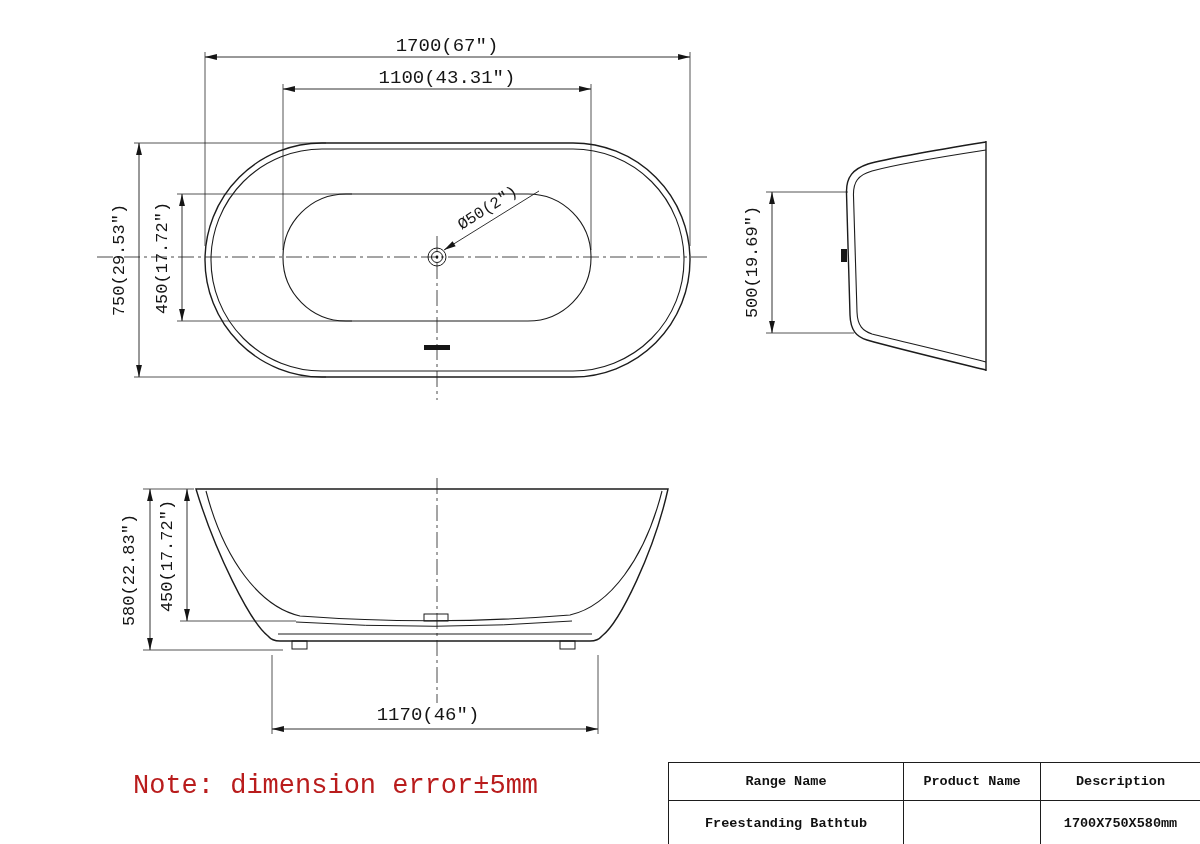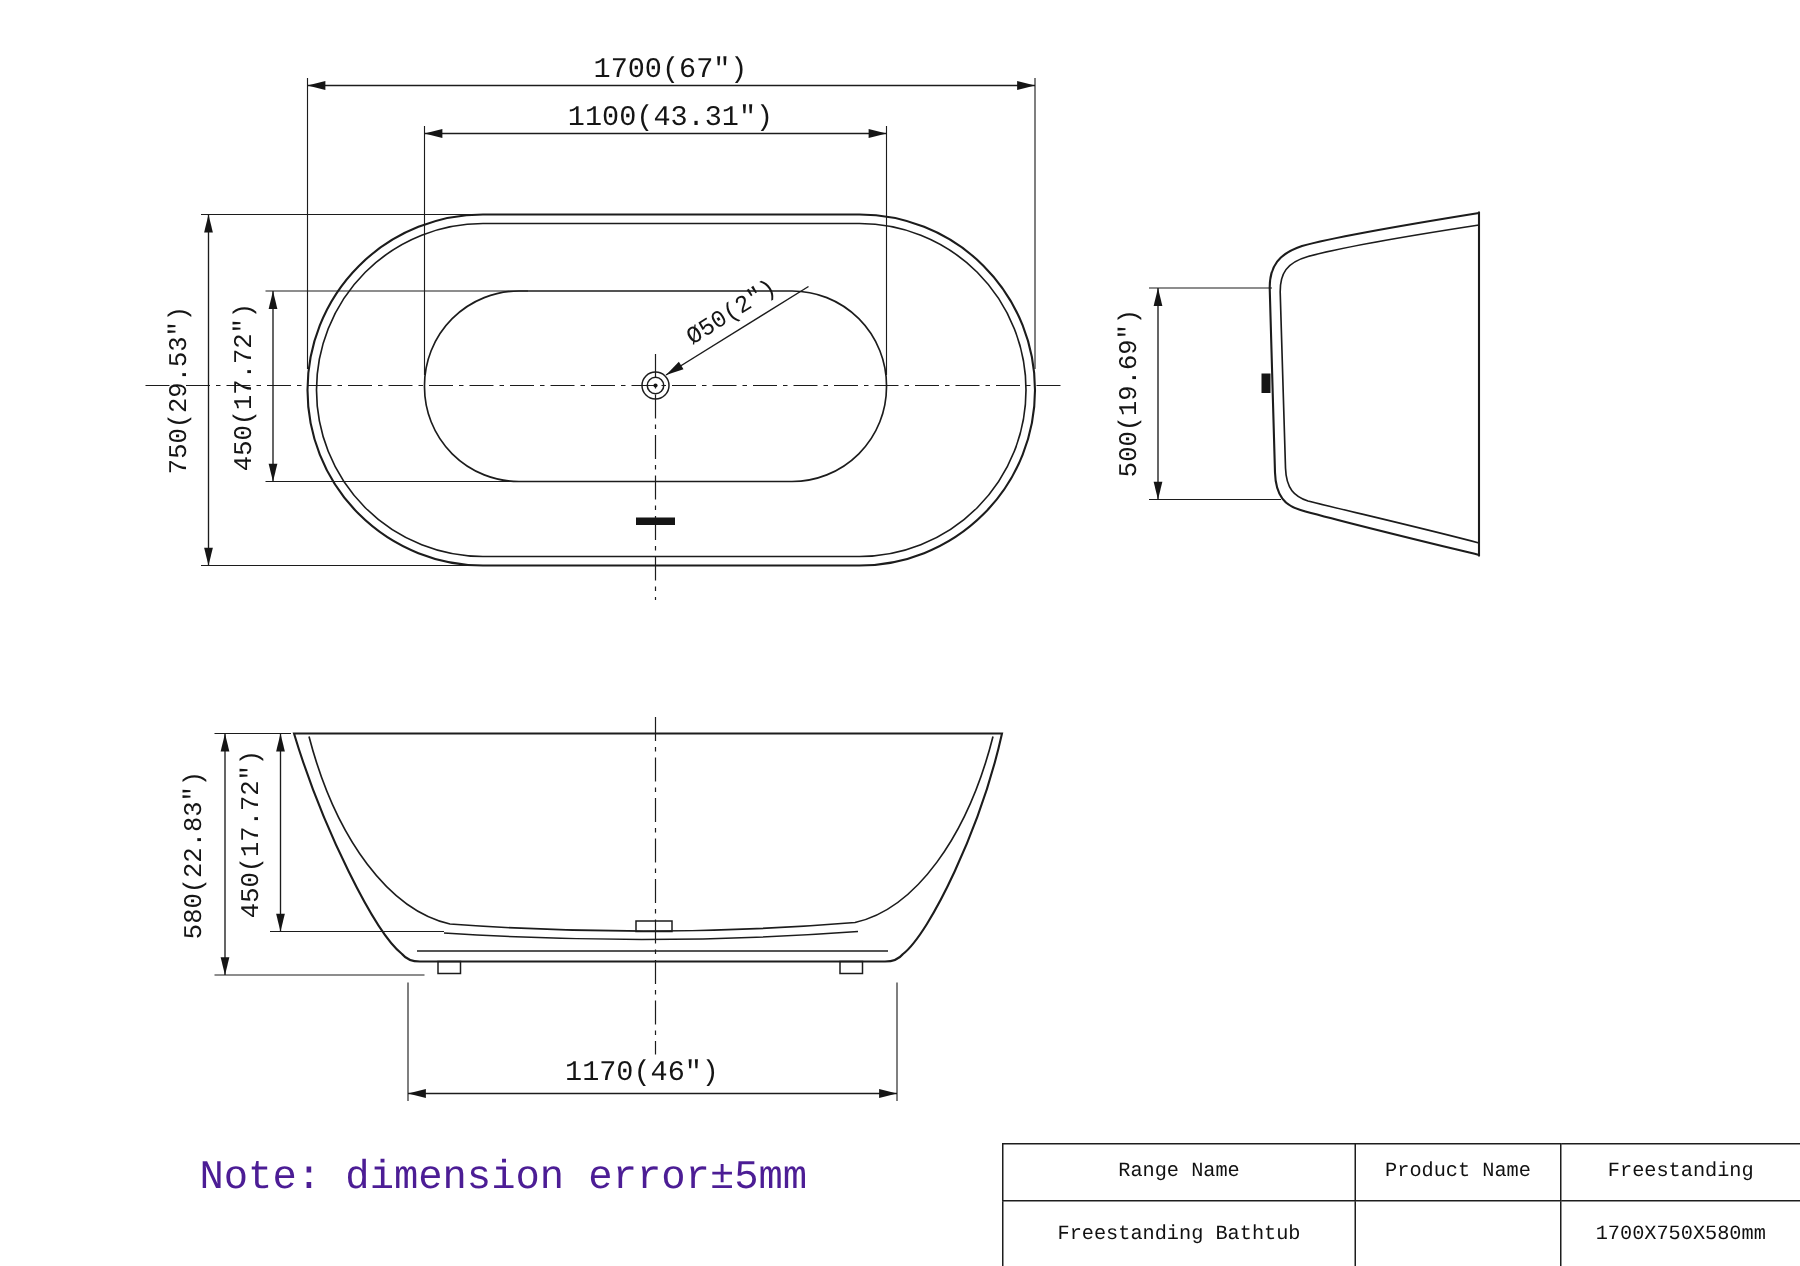--- a/index.html
+++ b/index.html
@@ -12,24 +12,24 @@
   .dtxt-lg { font-size:19px; }
   .dtxt-sm { font-size:16px; }
 
   .outline { fill:none; stroke:#1c1c1c; stroke-width:1.4; }
   .outline2 { fill:none; stroke:#1c1c1c; stroke-width:1.1; }
   .thin { fill:none; stroke:#1c1c1c; stroke-width:1; }
   .dim { fill:none; stroke:#1c1c1c; stroke-width:0.9; }
   .ext { fill:none; stroke:#1c1c1c; stroke-width:0.75; }
   .cl  { fill:none; stroke:#1c1c1c; stroke-width:0.8; stroke-dasharray:16 4 3 4; }
 
-  .note { position:absolute; left:133px; top:771px; font-size:27px; color:#4c1d95; white-space:nowrap; }
+  .note { position:absolute; left:133px; top:771px; font-size:27px; color:#b91c1c; white-space:nowrap; }
 
   .spec-table { position:absolute; left:668px; top:762px; width:532px; border-collapse:collapse; table-layout:fixed; background:#fff; }
-  .spec-table th, .spec-table td { border:1px solid #1d1d1d; font-weight:400; font-size:13.5px; text-align:center; vertical-align:middle; padding:0; font-family:"Liberation Mono", monospace; color:#111; }
+  .spec-table th, .spec-table td { border:1px solid #1d1d1d; font-weight:700; font-size:13.5px; text-align:center; vertical-align:middle; padding:0; font-family:"Liberation Mono", monospace; color:#111; }
   .spec-table thead tr { height:38px; }
   .spec-table tbody tr { height:46px; }
 </style>
 </head>
 <body>
 
 <svg width="1200" height="844" viewBox="0 0 1200 844">
   <defs>
     <marker id="arrow" viewBox="0 0 12 10" refX="11.5" refY="5" markerWidth="13" markerHeight="11" orient="auto-start-reverse" markerUnits="userSpaceOnUse">
       <path d="M0.5,2.3 L11.5,5 L0.5,7.7 Z" fill="#151515"></path>
@@ -120,21 +120,21 @@
 <table class="spec-table">
   <colgroup>
     <col style="width:235px">
     <col style="width:137px">
     <col style="width:160px">
   </colgroup>
   <thead>
     <tr>
       <th>Range Name</th>
       <th>Product Name</th>
-      <th>Freestanding</th>
+      <th>Description</th>
     </tr>
   </thead>
   <tbody>
     <tr>
       <td>Freestanding Bathtub</td>
       <td></td>
       <td>1700X750X580mm</td>
     </tr>
   </tbody>
 </table>

